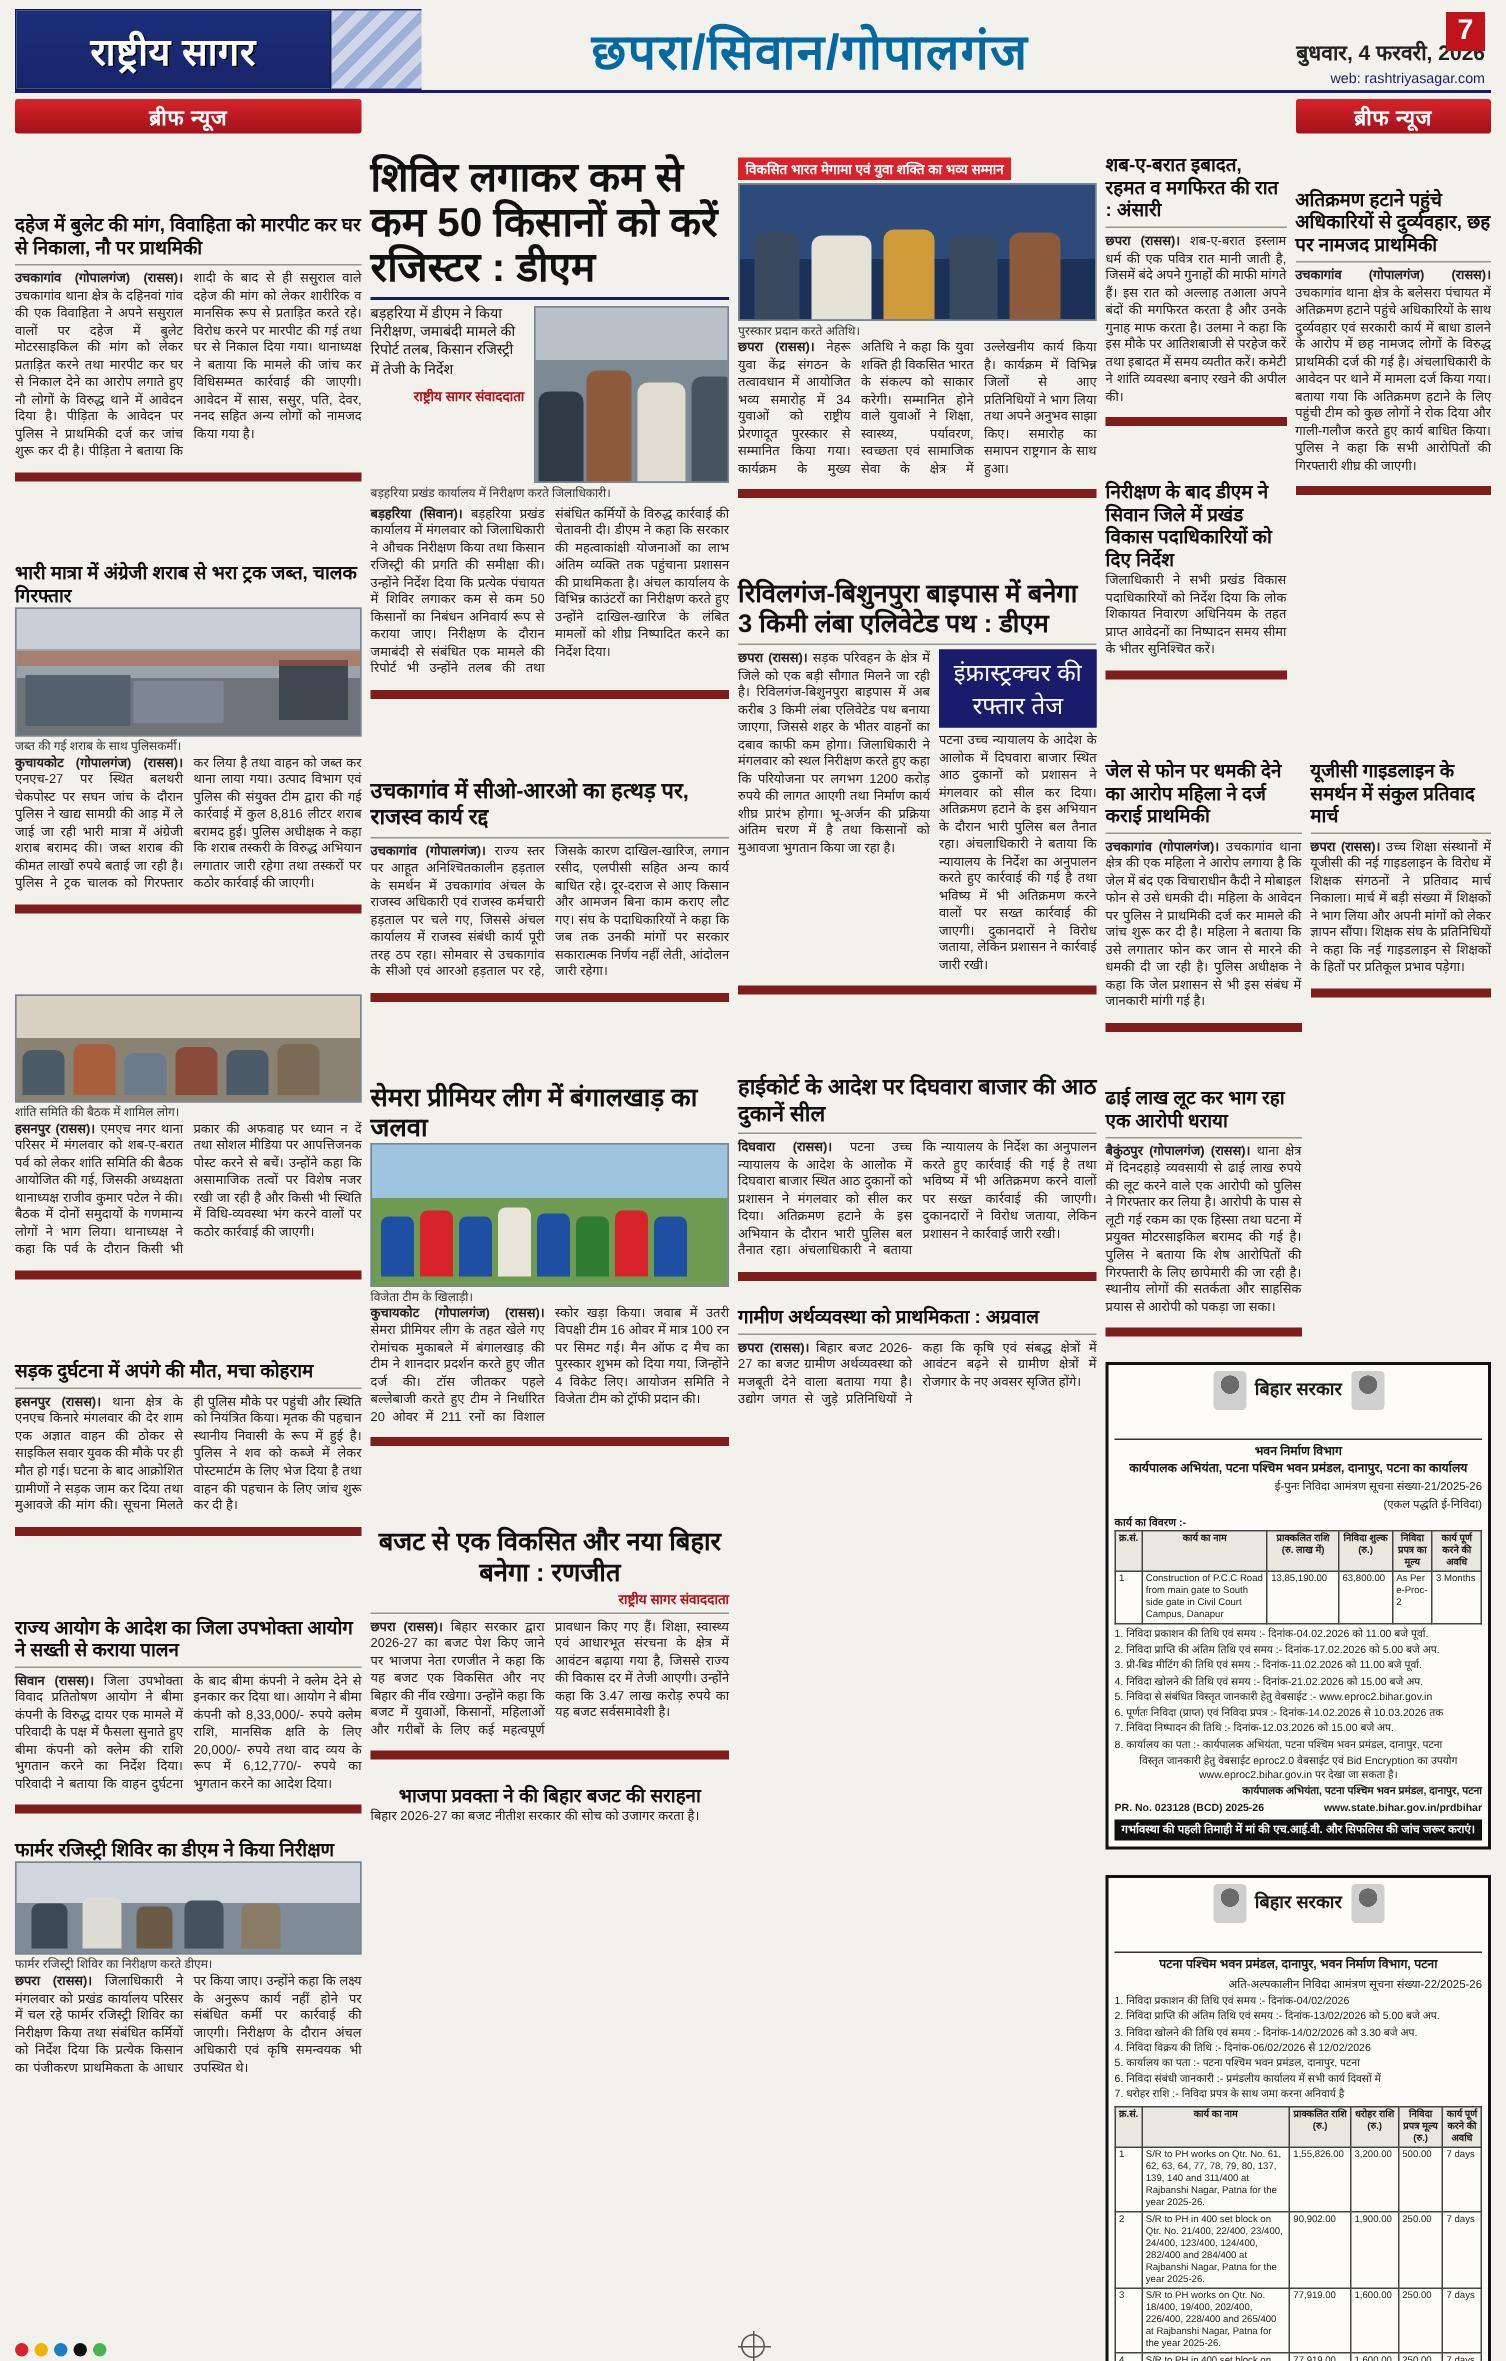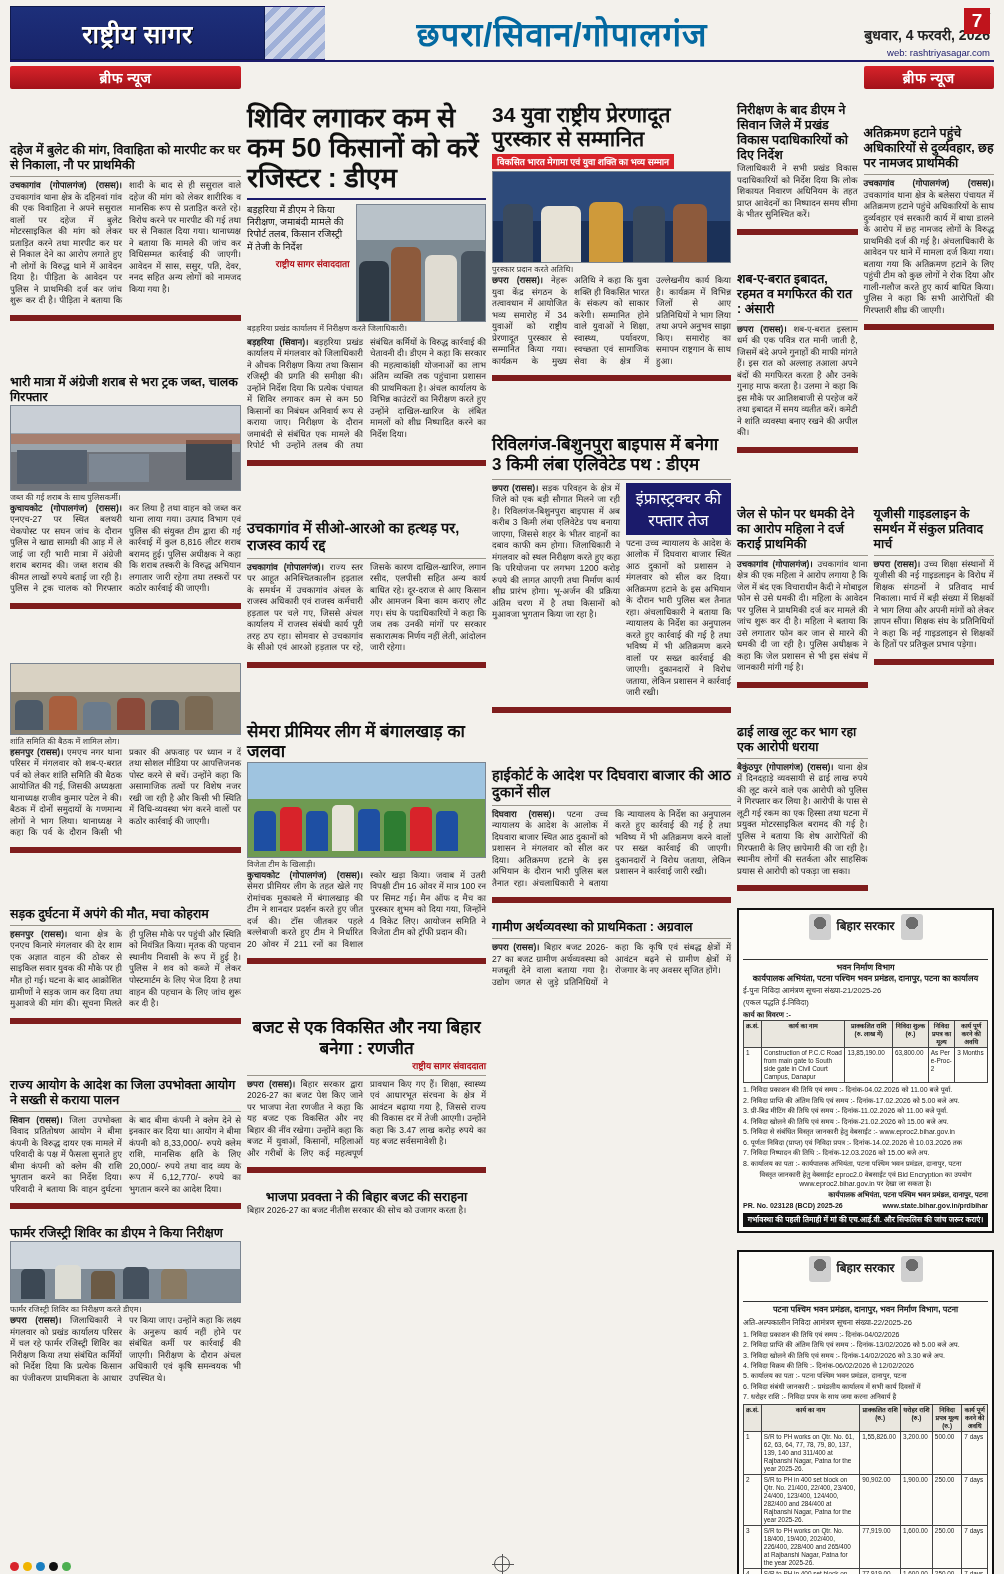--- a/index.html
+++ b/index.html
@@ -18,21 +18,21 @@
     padding:6px 10px 8px 10px;
   }
   
   .masthead {
     display:flex; align-items:stretch;
     height:56px;
     border-bottom:2px solid #1b1b6b;
     margin-bottom:4px;
   }
   .logo-box {
-    width:255px;
+    width:211px;
     background:linear-gradient(180deg,#1d2f7a,#18246a);
     color:#fff;
     display:flex; align-items:center; justify-content:center;
     border:1px solid #101a4d;
     position:relative;
   }
   .logo-box .logo-text {
     font-size:25px; font-weight:bold; letter-spacing:.5px;
     text-shadow:1px 1px 0 #000;
   }
@@ -140,21 +140,21 @@
     display:flex; align-items:center; justify-content:center; gap:6px;
     border-bottom:1px solid #333; padding-bottom:19px; margin-bottom:3px;
   }
   .emblem {
     width:22px; height:26px;
     background:radial-gradient(circle at 50% 35%, #6b6b6b 0 30%, #cfcfcf 31% 100%);
     border-radius:3px;
   }
   .tender-hd .gname { font-size:12px; font-weight:bold; }
   .tender-dept { text-align:center; font-size:8.2px; font-weight:bold; line-height:1.3; }
-  .tender-sub { text-align:left; font-size:7.6px; margin:2px 0; }
+  .tender-sub { text-align:right; font-size:7.6px; margin:2px 0; }
   table.tt { width:100%; border-collapse:collapse; font-size:6.4px; }
   table.tt th, table.tt td {
     border:1px solid #444; padding:1px 2px; vertical-align:top;
     line-height:1.25;
   }
   table.tt th { background:#eae7df; font-weight:bold; text-align:center; }
   .t-list { font-size:7px; line-height:1.35; }
   .t-list div { margin-bottom:1px; }
   .tender-foot { text-align:center; font-size:7px; margin-top:2px; }
   .pr-no { font-size:7px; font-weight:bold; margin-top:2px; }
@@ -357,21 +357,20 @@
       <div>
         <div class="hl hl-xs center-head-box">भाजपा प्रवक्ता ने की बिहार बजट की सराहना</div>
         <div class="body-txt">बिहार 2026-27 का बजट नीतीश सरकार की सोच को उजागर करता है।</div>
       </div>
 
     </div>
 
     <div class="col c3">
 
       <div class="band">
-        <div class="hl hl-l">34 युवा राष्ट्रीय प्रेरणादूत पुरस्कार से सम्मानित</div>
         <div class="kicker">विकसित भारत मेगामा एवं युवा शक्ति का भव्य सम्मान</div>
         <div class="photo" style="height:92px">
           <div class="sky" style="background:linear-gradient(180deg,#2d4a7a 0 55%,#1b3158 55% 100%);"></div>
           <div style="position:absolute;left:10px;bottom:0;width:30px;height:58px;background:#3a4a5e;border-radius:7px 7px 0 0;"></div>
           <div style="position:absolute;left:48px;bottom:0;width:40px;height:56px;background:#e7e2d6;border-radius:7px 7px 0 0;"></div>
           <div style="position:absolute;left:96px;bottom:0;width:34px;height:60px;background:#cf9a3a;border-radius:7px 7px 0 0;"></div>
           <div style="position:absolute;left:140px;bottom:0;width:32px;height:56px;background:#3a4a5e;border-radius:7px 7px 0 0;"></div>
           <div style="position:absolute;left:180px;bottom:0;width:34px;height:58px;background:#8d5a3c;border-radius:7px 7px 0 0;"></div>
         </div>
         <div class="cap">पुरस्कार प्रदान करते अतिथि।</div>
@@ -416,30 +415,30 @@
         </div>
       </div>
 
     </div>
 
     <div class="col c4">
 
       <div style="display:flex;gap:6px;">
         <div style="width:48%;">
           <div class="band">
-            <div class="hl hl-xs">निरीक्षण के बाद डीएम ने सिवान जिले में प्रखंड विकास पदाधिकारियों को दिए निर्देश</div>
-            <div class="body-txt">जिलाधिकारी ने सभी प्रखंड विकास पदाधिकारियों को निर्देश दिया कि लोक शिकायत निवारण अधिनियम के तहत प्राप्त आवेदनों का निष्पादन समय सीमा के भीतर सुनिश्चित करें।</div>
-          </div>
-          <div class="band">
             <div class="hl hl-xs">शब-ए-बरात इबादत, रहमत व मगफिरत की रात : अंसारी</div>
             <div class="rule"></div>
             <div class="body-txt">
               <span class="lead">छपरा (रासस)।</span>
               <span>शब-ए-बरात इस्लाम धर्म की एक पवित्र रात मानी जाती है, जिसमें बंदे अपने गुनाहों की माफी मांगते हैं। इस रात को अल्लाह तआला अपने बंदों की मगफिरत करता है और उनके गुनाह माफ करता है। उलमा ने कहा कि इस मौके पर आतिशबाजी से परहेज करें तथा इबादत में समय व्यतीत करें। कमेटी ने शांति व्यवस्था बनाए रखने की अपील की।</span>
             </div>
+          </div>
+          <div class="band">
+            <div class="hl hl-xs">निरीक्षण के बाद डीएम ने सिवान जिले में प्रखंड विकास पदाधिकारियों को दिए निर्देश</div>
+            <div class="body-txt">जिलाधिकारी ने सभी प्रखंड विकास पदाधिकारियों को निर्देश दिया कि लोक शिकायत निवारण अधिनियम के तहत प्राप्त आवेदनों का निष्पादन समय सीमा के भीतर सुनिश्चित करें।</div>
           </div>
         </div>
         <div style="width:52%;">
           <div class="brief-hd">ब्रीफ न्यूज</div>
           <div class="band">
             <div class="hl hl-xs">अतिक्रमण हटाने पहुंचे अधिकारियों से दुर्व्यवहार, छह पर नामजद प्राथमिकी</div>
             <div class="rule"></div>
             <div class="body-txt">
               <span class="lead">उचकागांव (गोपालगंज) (रासस)।</span>
               <span>उचकागांव थाना क्षेत्र के बलेसरा पंचायत में अतिक्रमण हटाने पहुंचे अधिकारियों के साथ दुर्व्यवहार एवं सरकारी कार्य में बाधा डालने के आरोप में छह नामजद लोगों के विरुद्ध प्राथमिकी दर्ज की गई है। अंचलाधिकारी के आवेदन पर थाने में मामला दर्ज किया गया। बताया गया कि अतिक्रमण हटाने के लिए पहुंची टीम को कुछ लोगों ने रोक दिया और गाली-गलौज करते हुए कार्य बाधित किया। पुलिस ने कहा कि सभी आरोपितों की गिरफ्तारी शीघ्र की जाएगी।</span>

